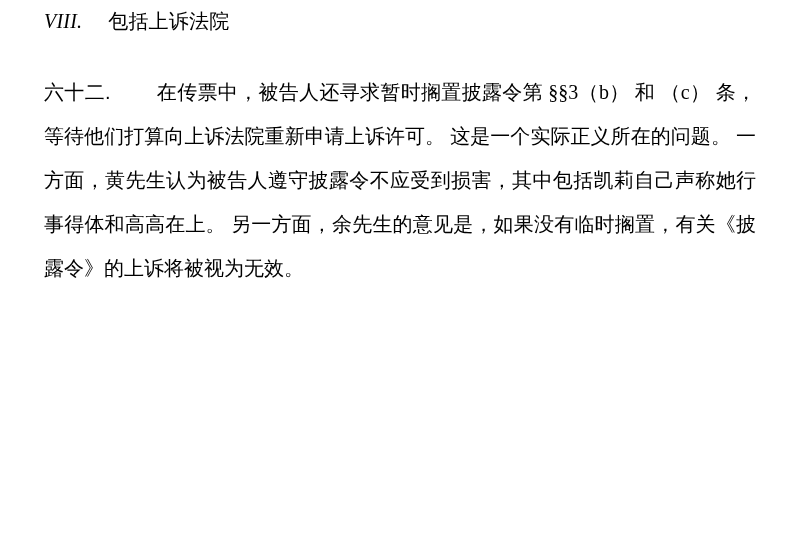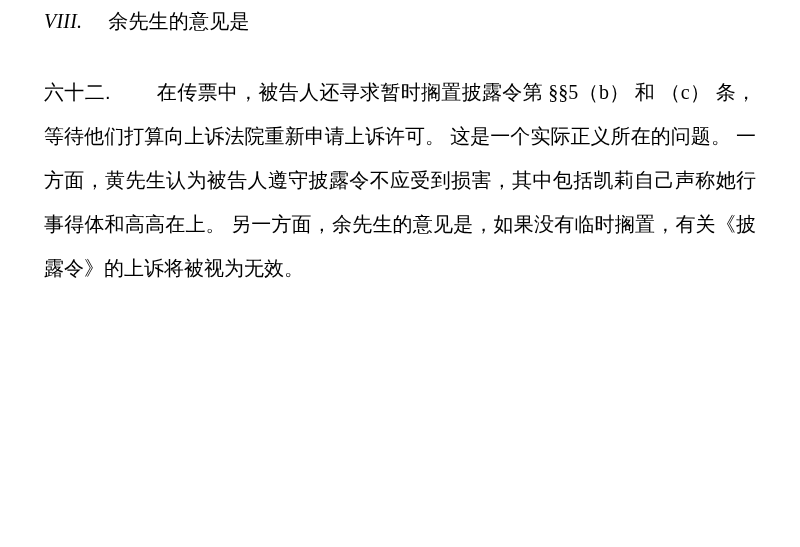--- a/index.html
+++ b/index.html
@@ -58,21 +58,21 @@
     width: 46px;
   }
 </style>
 </head>
 <body>
 
 <div class="page">
 
   <div class="section-heading">
     <span class="numeral">VIII.</span>
-    <span class="heading-text">余先生的意见是</span>
+    <span class="heading-text">包括上诉法院</span>
   </div>
 
   <p class="para first">
-    <span class="pnum">六十二.</span><span class="indent-gap"></span><span>在传票中，被告人还寻求暂时搁置披露令第 §§5（b） 和 （c） 条，等待他们打算向上诉法院重新申请上诉许可。 这是一个实际正义所在的问题。 一方面，黄先生认为被告人遵守披露令不应受到损害，其中包括凯莉自己声称她行事得体和高高在上。 另一方面，余先生的意见是，如果没有临时搁置，有关《披露令》的上诉将被视为无效。</span>
+    <span class="pnum">六十二.</span><span class="indent-gap"></span><span>在传票中，被告人还寻求暂时搁置披露令第 §§3（b） 和 （c） 条，等待他们打算向上诉法院重新申请上诉许可。 这是一个实际正义所在的问题。 一方面，黄先生认为被告人遵守披露令不应受到损害，其中包括凯莉自己声称她行事得体和高高在上。 另一方面，余先生的意见是，如果没有临时搁置，有关《披露令》的上诉将被视为无效。</span>
   </p>
 
 
 </div>
 
 </body></html>

